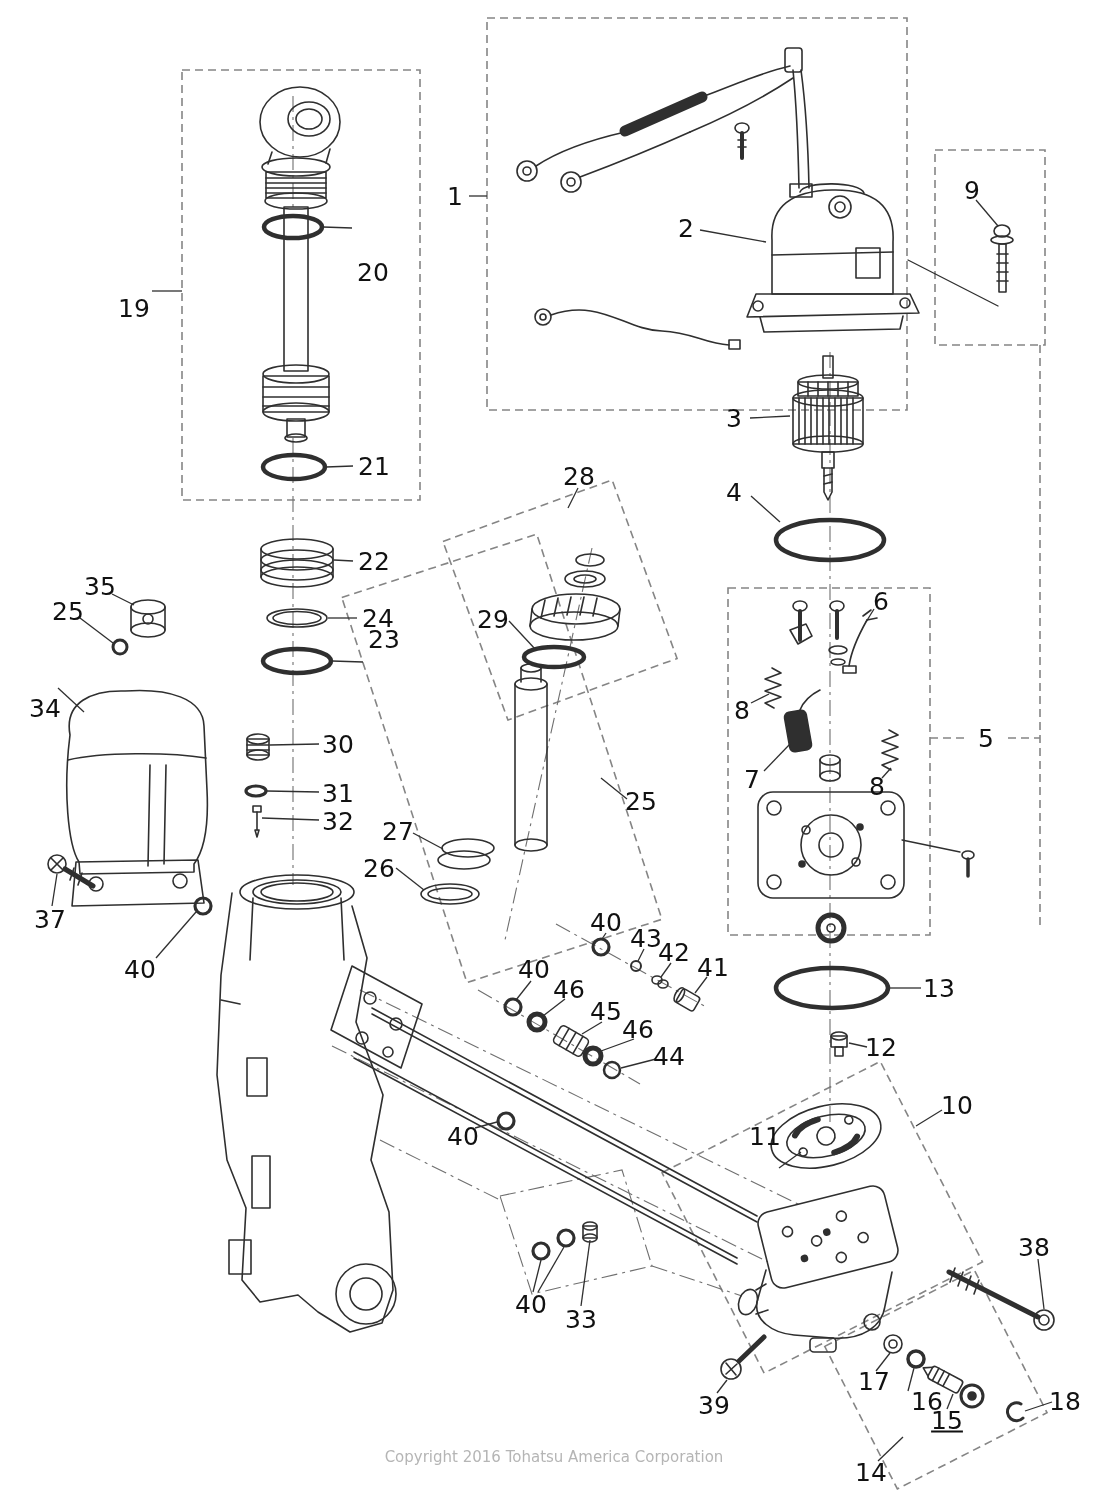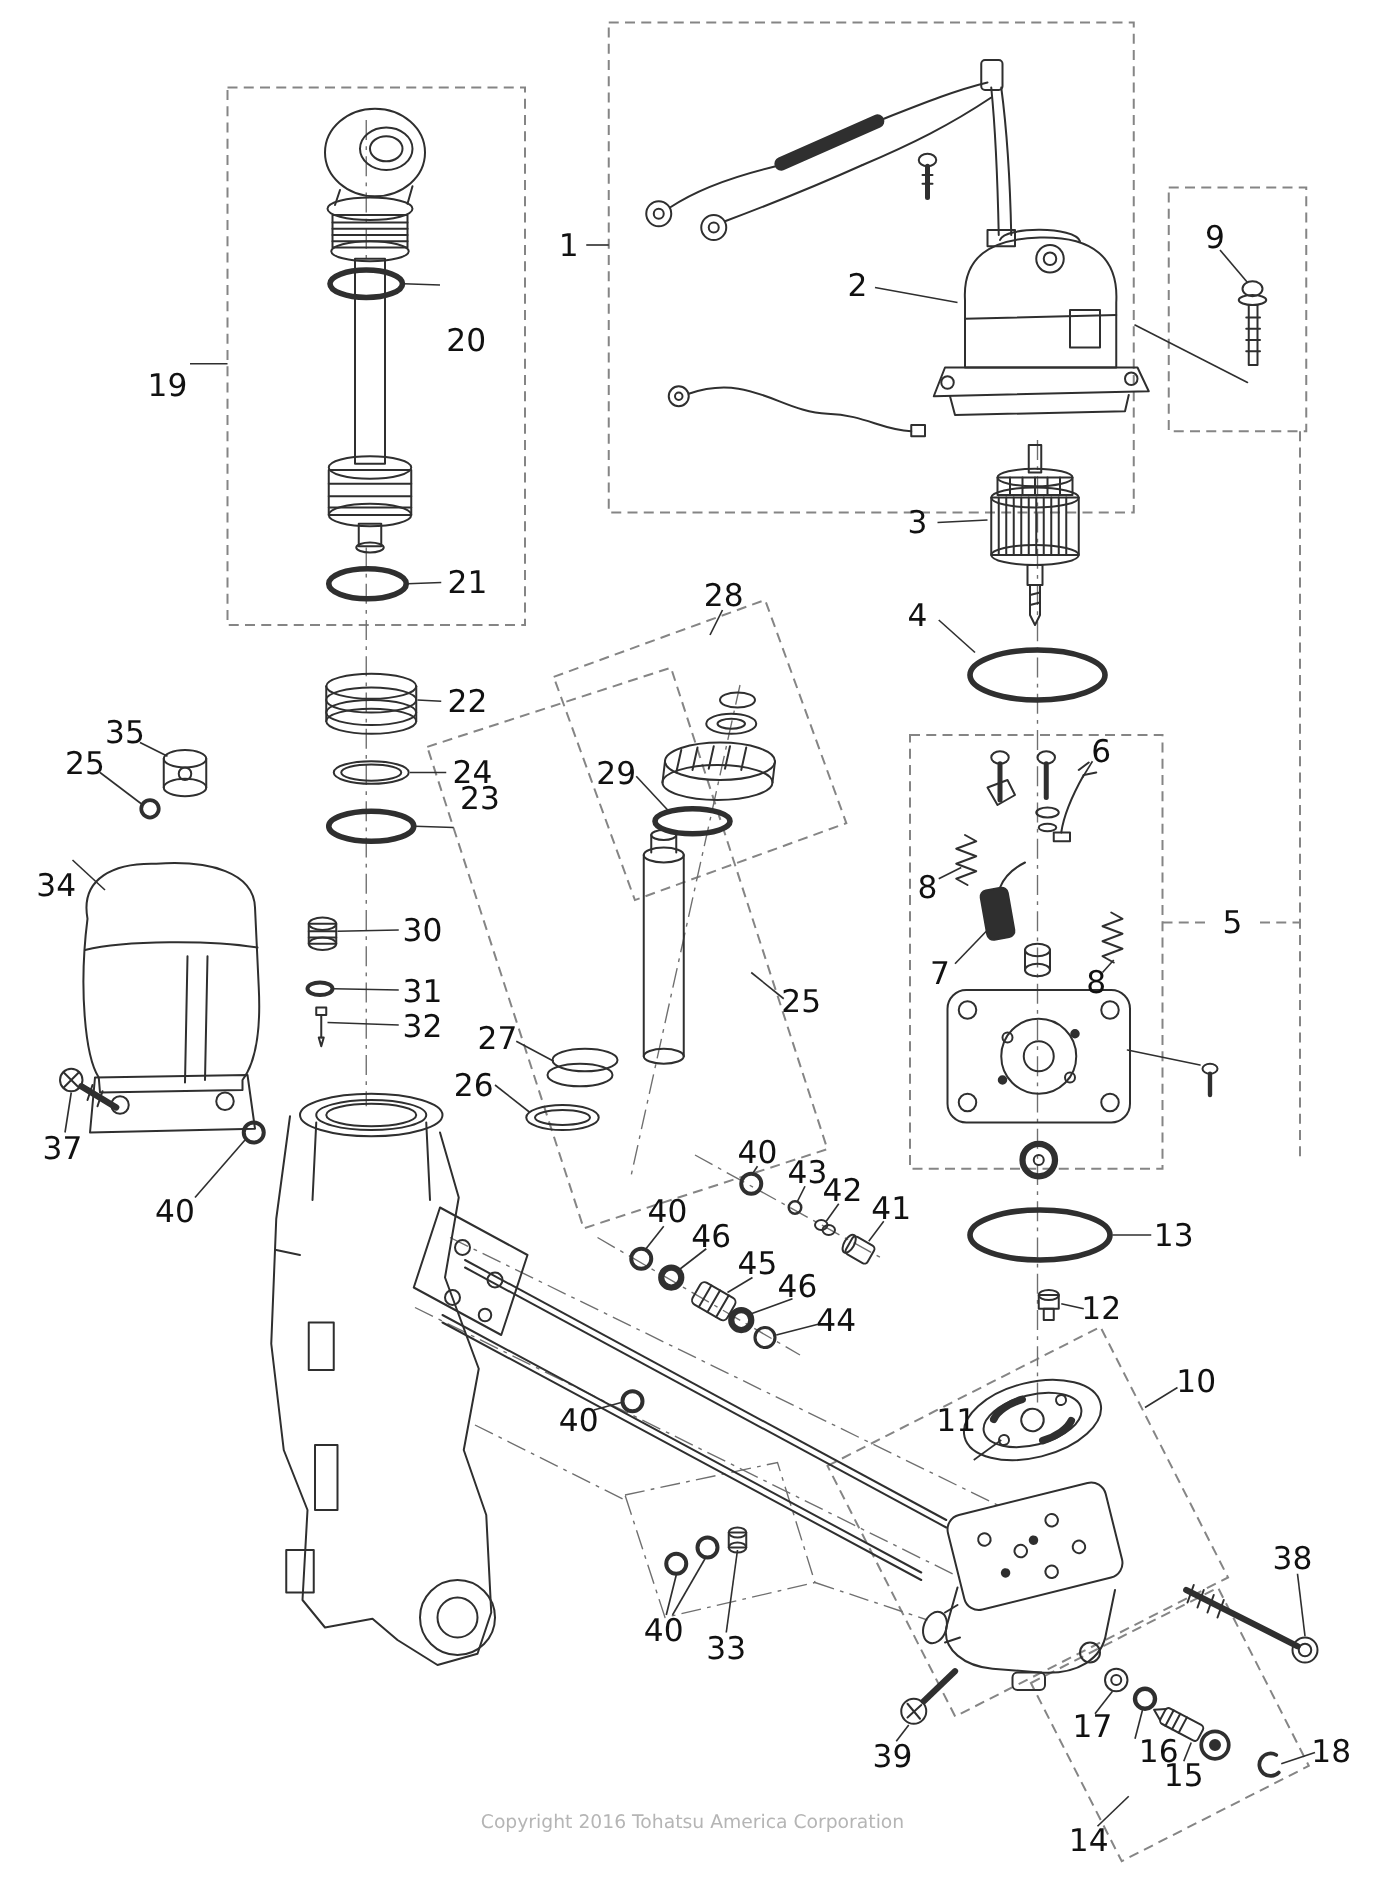--- a/index.html
+++ b/index.html
@@ -461,21 +461,21 @@
       <div class="callout" style="left: 881px; top: 601px;">6</div>
       <div class="callout" style="left: 752px; top: 779px;">7</div>
       <div class="callout" style="left: 742px; top: 710px;">8</div>
       <div class="callout" style="left: 877px; top: 786px;">8</div>
       <div class="callout" style="left: 972px; top: 190px;">9</div>
       <div class="callout" style="left: 957px; top: 1105px;">10</div>
       <div class="callout" style="left: 765px; top: 1136px;">11</div>
       <div class="callout" style="left: 881px; top: 1047px;">12</div>
       <div class="callout" style="left: 939px; top: 988px;">13</div>
       <div class="callout" style="left: 871px; top: 1472px;">14</div>
-      <div class="callout" style="left: 947px; top: 1420px;">15</div>
+      <div class="callout" style="left: 947px; top: 1420px; text-decoration: underline;">15</div>
       <div class="callout" style="left: 907px; top: 1401px; margin-left: 20px;">16</div>
       <div class="callout" style="left: 874px; top: 1381px;">17</div>
       <div class="callout" style="left: 1065px; top: 1401px;">18</div>
       <div class="callout" style="left: 134px; top: 291px; margin-top: 17px;">19</div>
       <div class="callout" style="left: 373px; top: 228px; margin-top: 44px;">20</div>
       <div class="callout" style="left: 374px; top: 466px;">21</div>
       <div class="callout" style="left: 374px; top: 561px;">22</div>
       <div class="callout" style="left: 384px; top: 639px;">23</div>
       <div class="callout" style="left: 378px; top: 618px;">24</div>
       <div class="callout" style="left: 641px; top: 801px;">25</div>

